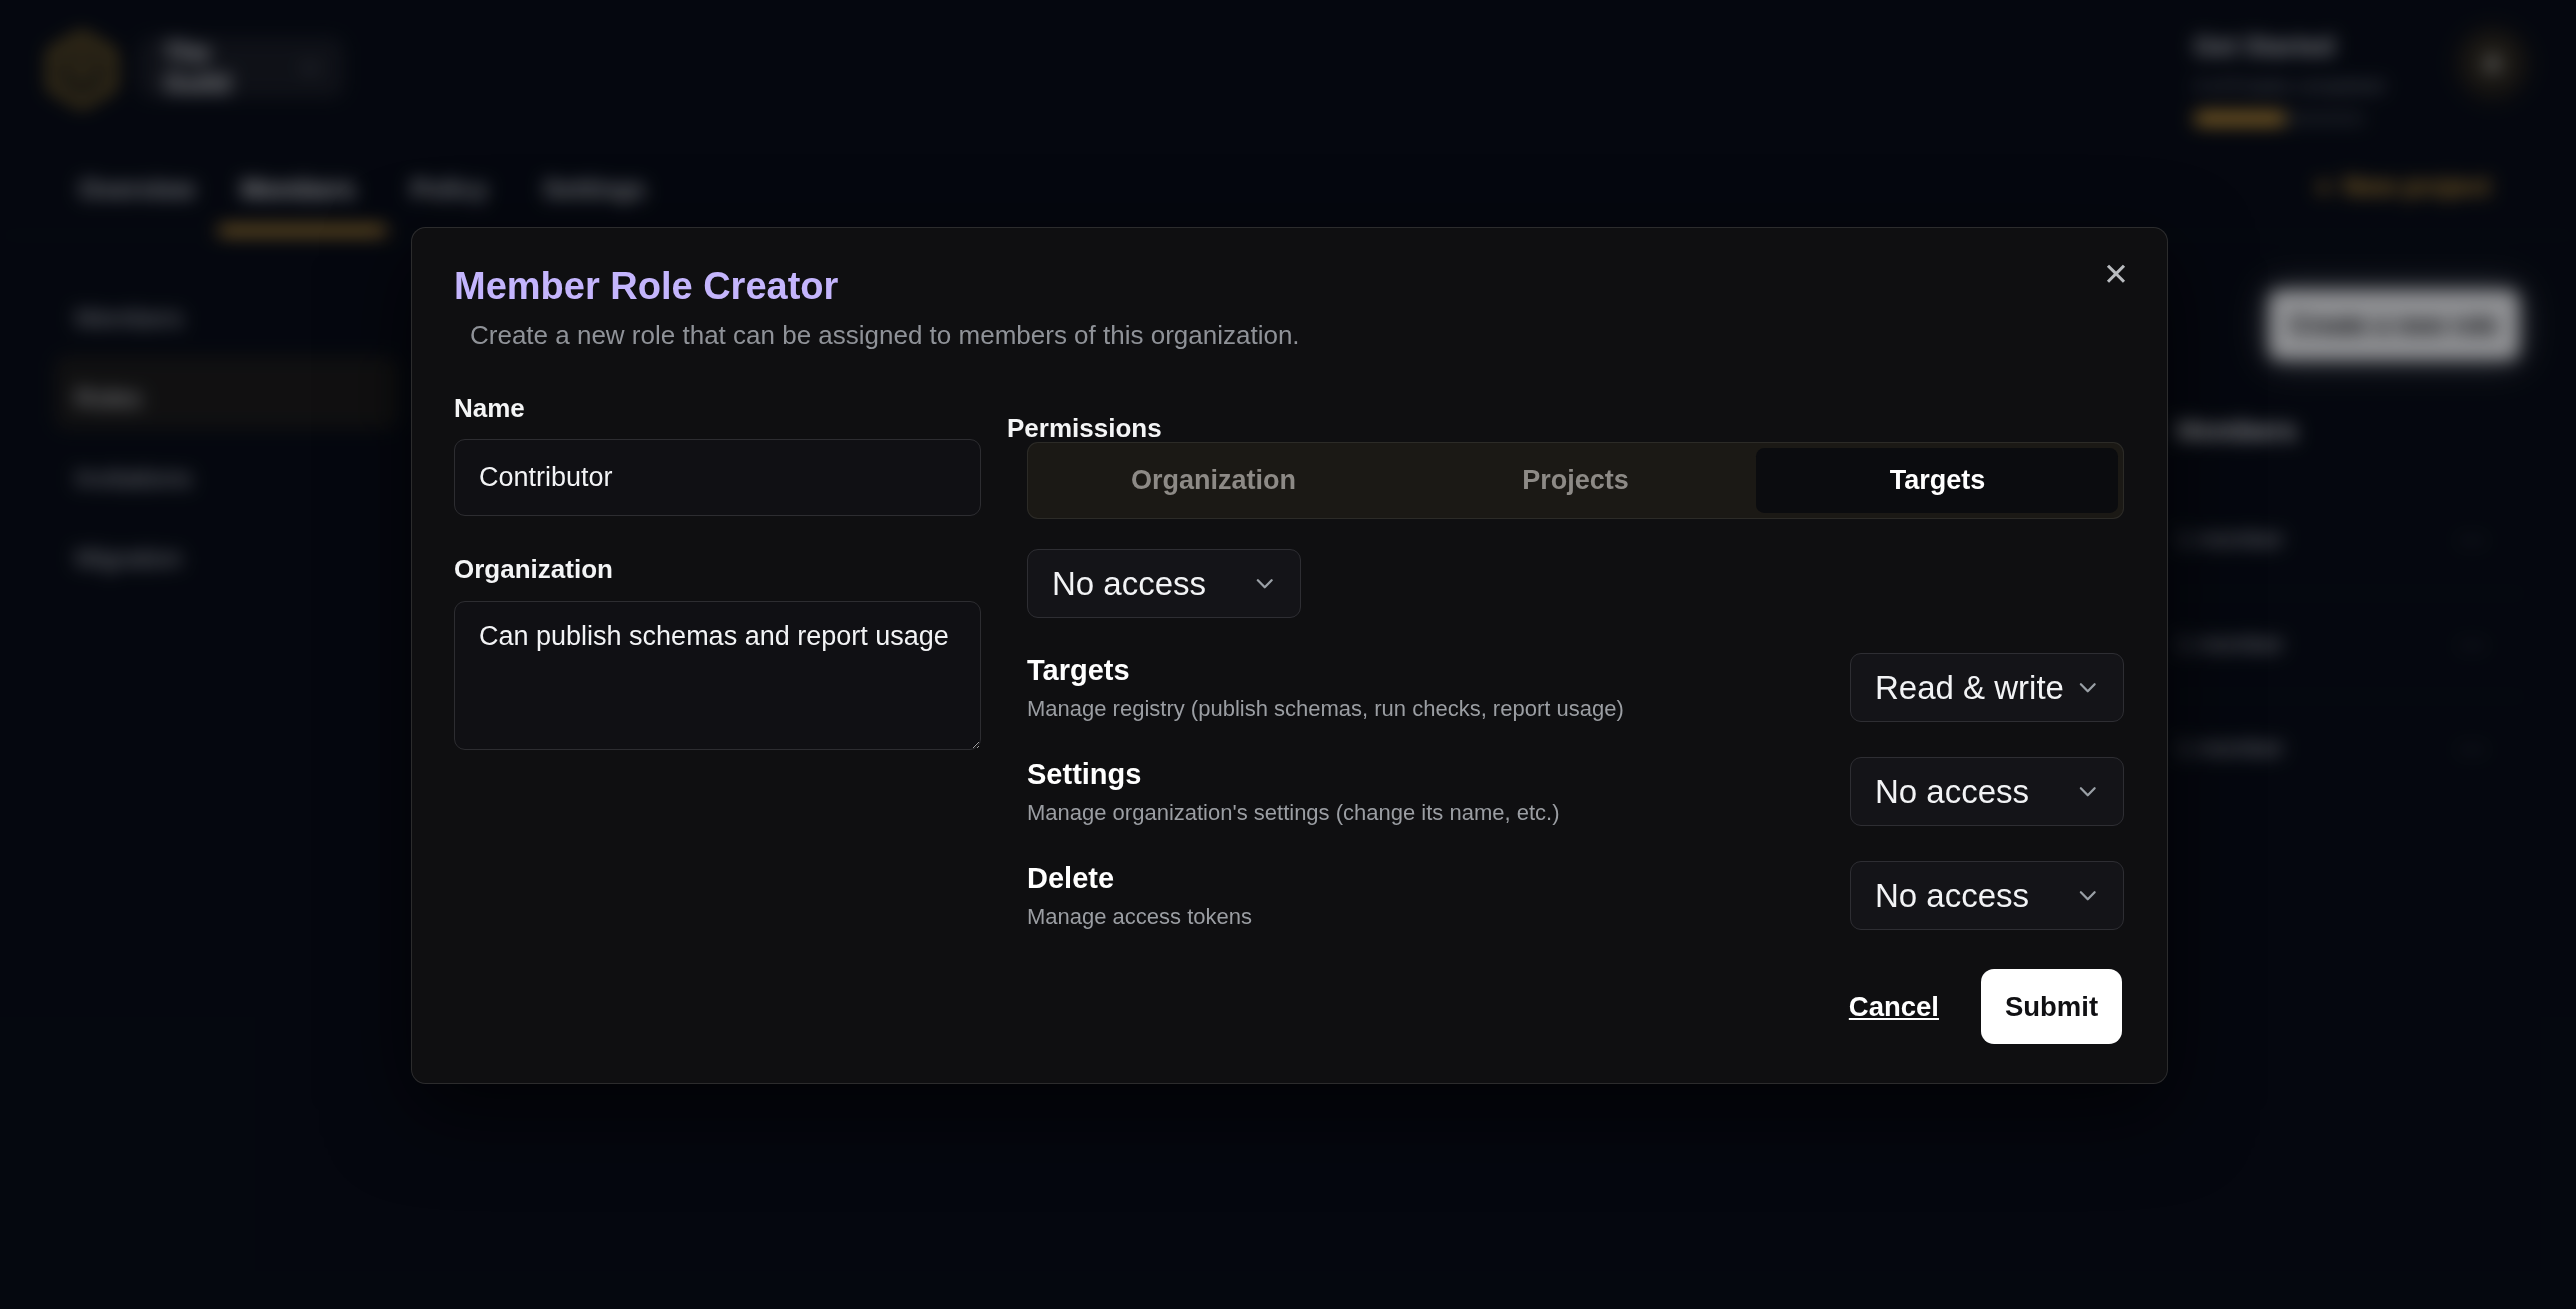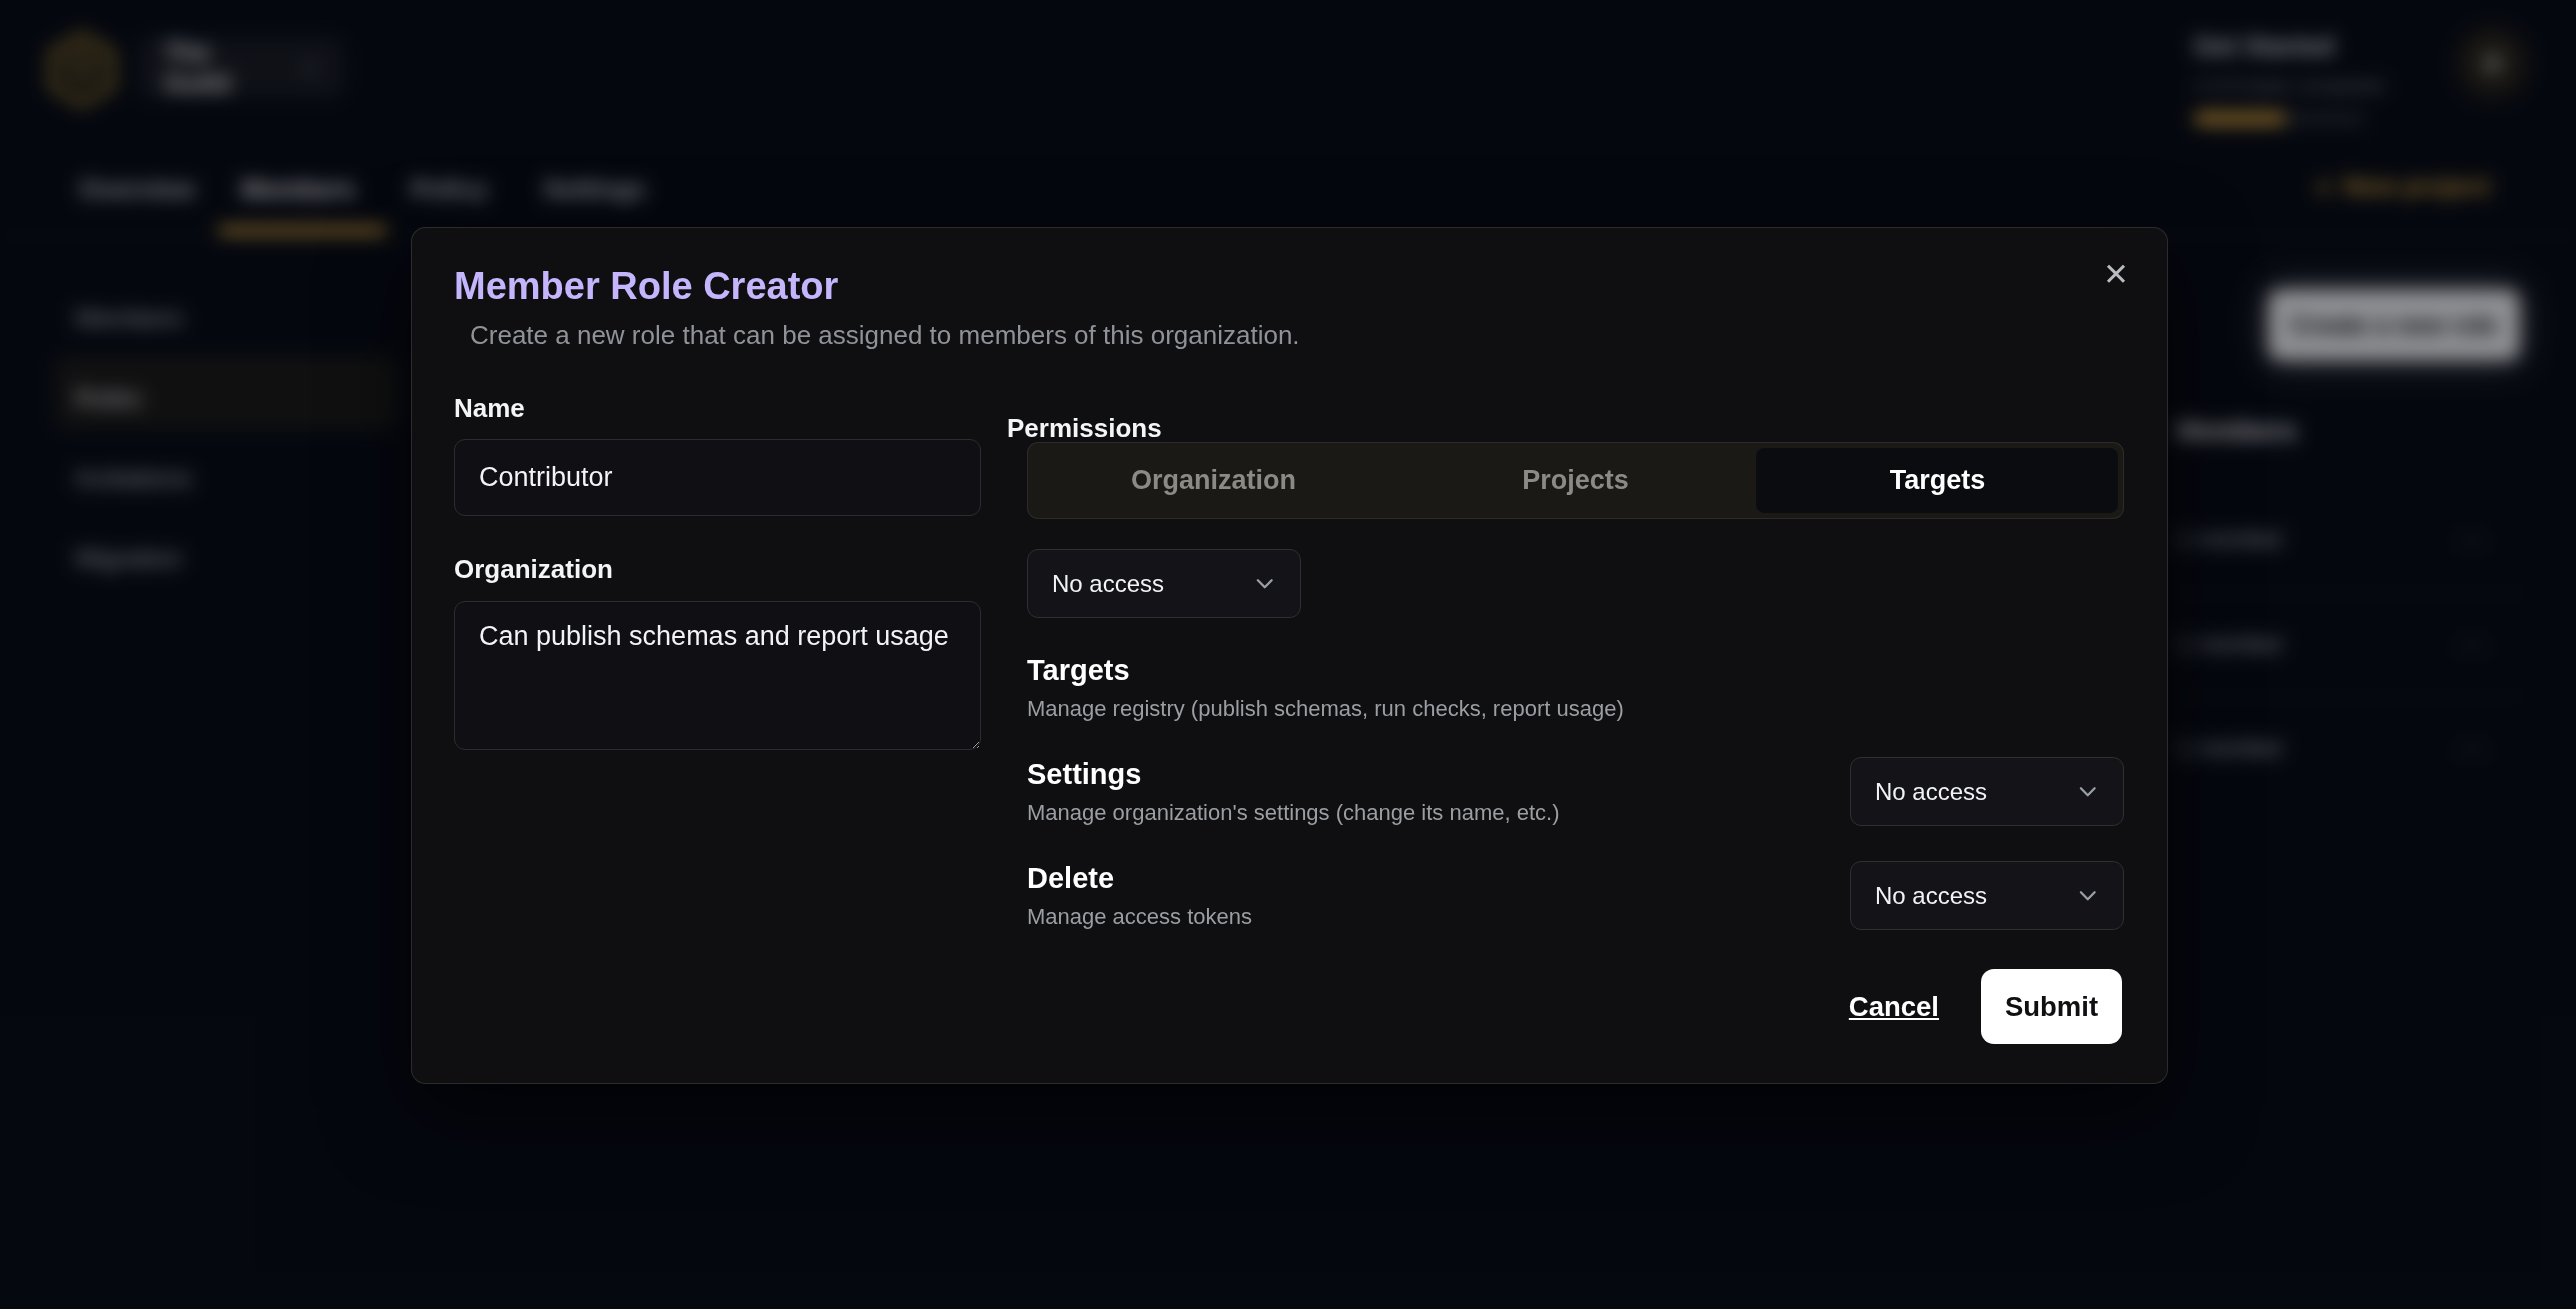--- a/index.html
+++ b/index.html
@@ -82,21 +82,21 @@
     font-size:27px; font-weight:600; border-radius:8.3px; cursor:pointer; }
   .ptab.active { background:#0b0c0f; color:#ffffff; }
 
   .perm-list { position:absolute; left:615px; top:321px; width:1097px; }
   .perm-row { display:flex; justify-content:space-between; align-items:flex-start; margin-bottom:34px; min-height:70px; }
   .perm-txt { max-width:771px; }
   .perm-title { color:#ffffff; font-size:29px; font-weight:700; line-height:35px; }
   .perm-desc { color:#9b9ea3; font-size:22px; line-height:27.5px; margin-top:7.3px; }
   .dd { width:274px; height:69px; background:#141418; border:0.9px solid #2e2e33; border-radius:11px;
     display:flex; align-items:center; justify-content:space-between; padding:0 22px 0 24px;
-    color:#f2f3f5; font-size:24px; cursor:pointer; flex:none; }
+    color:#f2f3f5; font-size:33px; cursor:pointer; flex:none; }
 
   .m-footer { position:absolute; right:45px; bottom:39px; display:flex; align-items:center; gap:42px; }
   .btn-cancel { background:none; border:none; color:#ffffff; font-size:27.5px; font-weight:600; cursor:pointer;
     font-family:"Liberation Sans", sans-serif;text-decoration:underline; }
   .btn-submit { width:141px; height:75px; background:#ffffff; border:none; border-radius:13px;
     color:#101013; font-size:27.5px; font-weight:600; cursor:pointer; font-family:"Liberation Sans", sans-serif; }
 </style>
 </head>
 <body>
 
@@ -192,20 +192,26 @@
               <path d="M6 9l6 6 6-6" fill="none" stroke="#9aa0a6" stroke-width="2" stroke-linecap="round" stroke-linejoin="round"></path>
             </svg>
         </div>
       </div>
 
       <div class="perm-row">
         <div class="perm-txt">
           <div class="perm-title">Targets</div>
           <div class="perm-desc">Manage registry (publish schemas, run checks, report usage)</div>
         </div>
+        <div class="dd">
+          <span>Read &amp; write</span>
+          <svg width="27.5" height="27.5" viewBox="0 0 24 24">
+              <path d="M6 9l6 6 6-6" fill="none" stroke="#9aa0a6" stroke-width="2" stroke-linecap="round" stroke-linejoin="round"></path>
+            </svg>
+        </div>
       </div>
 
       <div class="perm-row">
         <div class="perm-txt">
           <div class="perm-title">Settings</div>
           <div class="perm-desc">Manage organization's settings (change its name, etc.)</div>
         </div>
         <div class="dd">
           <span>No access</span>
           <svg width="27.5" height="27.5" viewBox="0 0 24 24">

